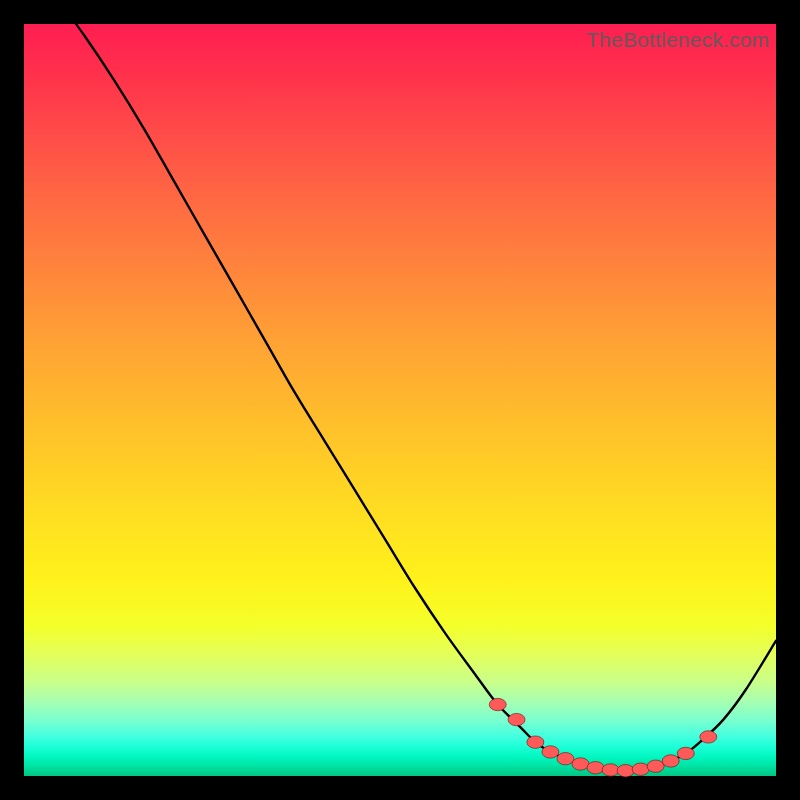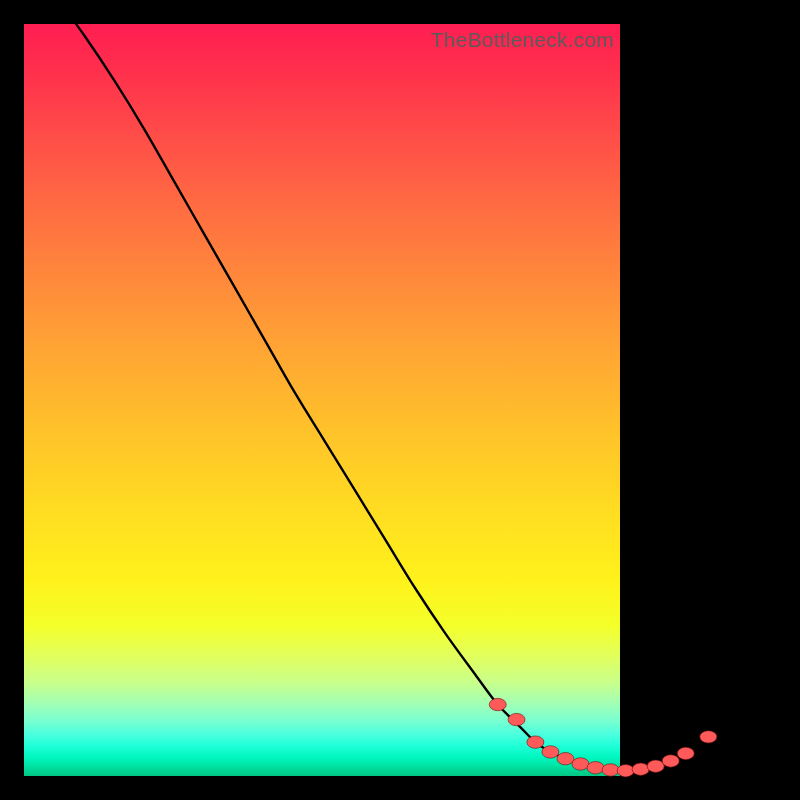--- a/index.html
+++ b/index.html
@@ -14,21 +14,21 @@
   .stage {
     position: relative;
     width: 800px;
     height: 800px;
     background: #000;
   }
   .plot {
     position: absolute;
     left: 24px;
     top: 24px;
-    width: 596px;
+    width: 752px;
     height: 752px;
     background: linear-gradient(
       to bottom,
       #ff1e52 0%,
       #ff2f4c 6%,
       #ff4a49 14%,
       #ff6b42 24%,
       #ff893b 34%,
       #ffa733 44%,
       #ffc22a 54%,

